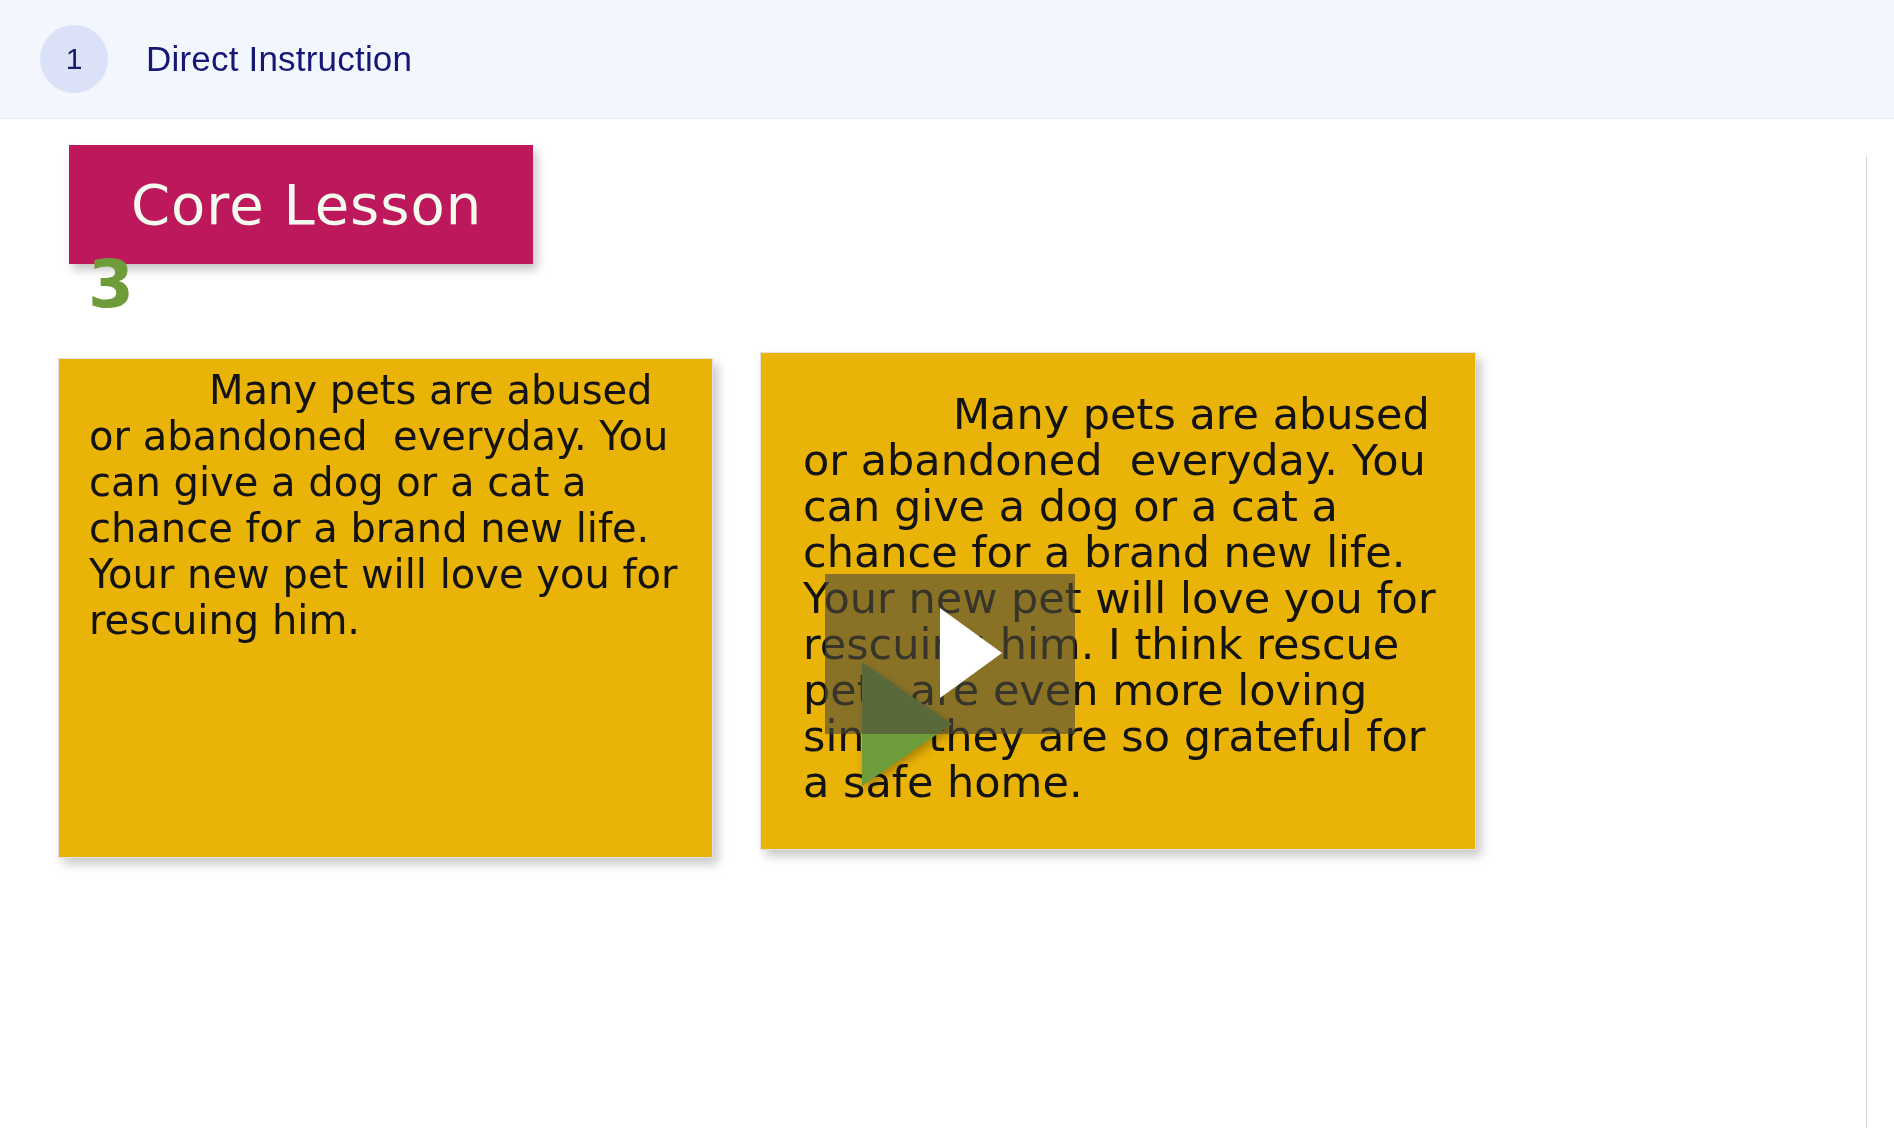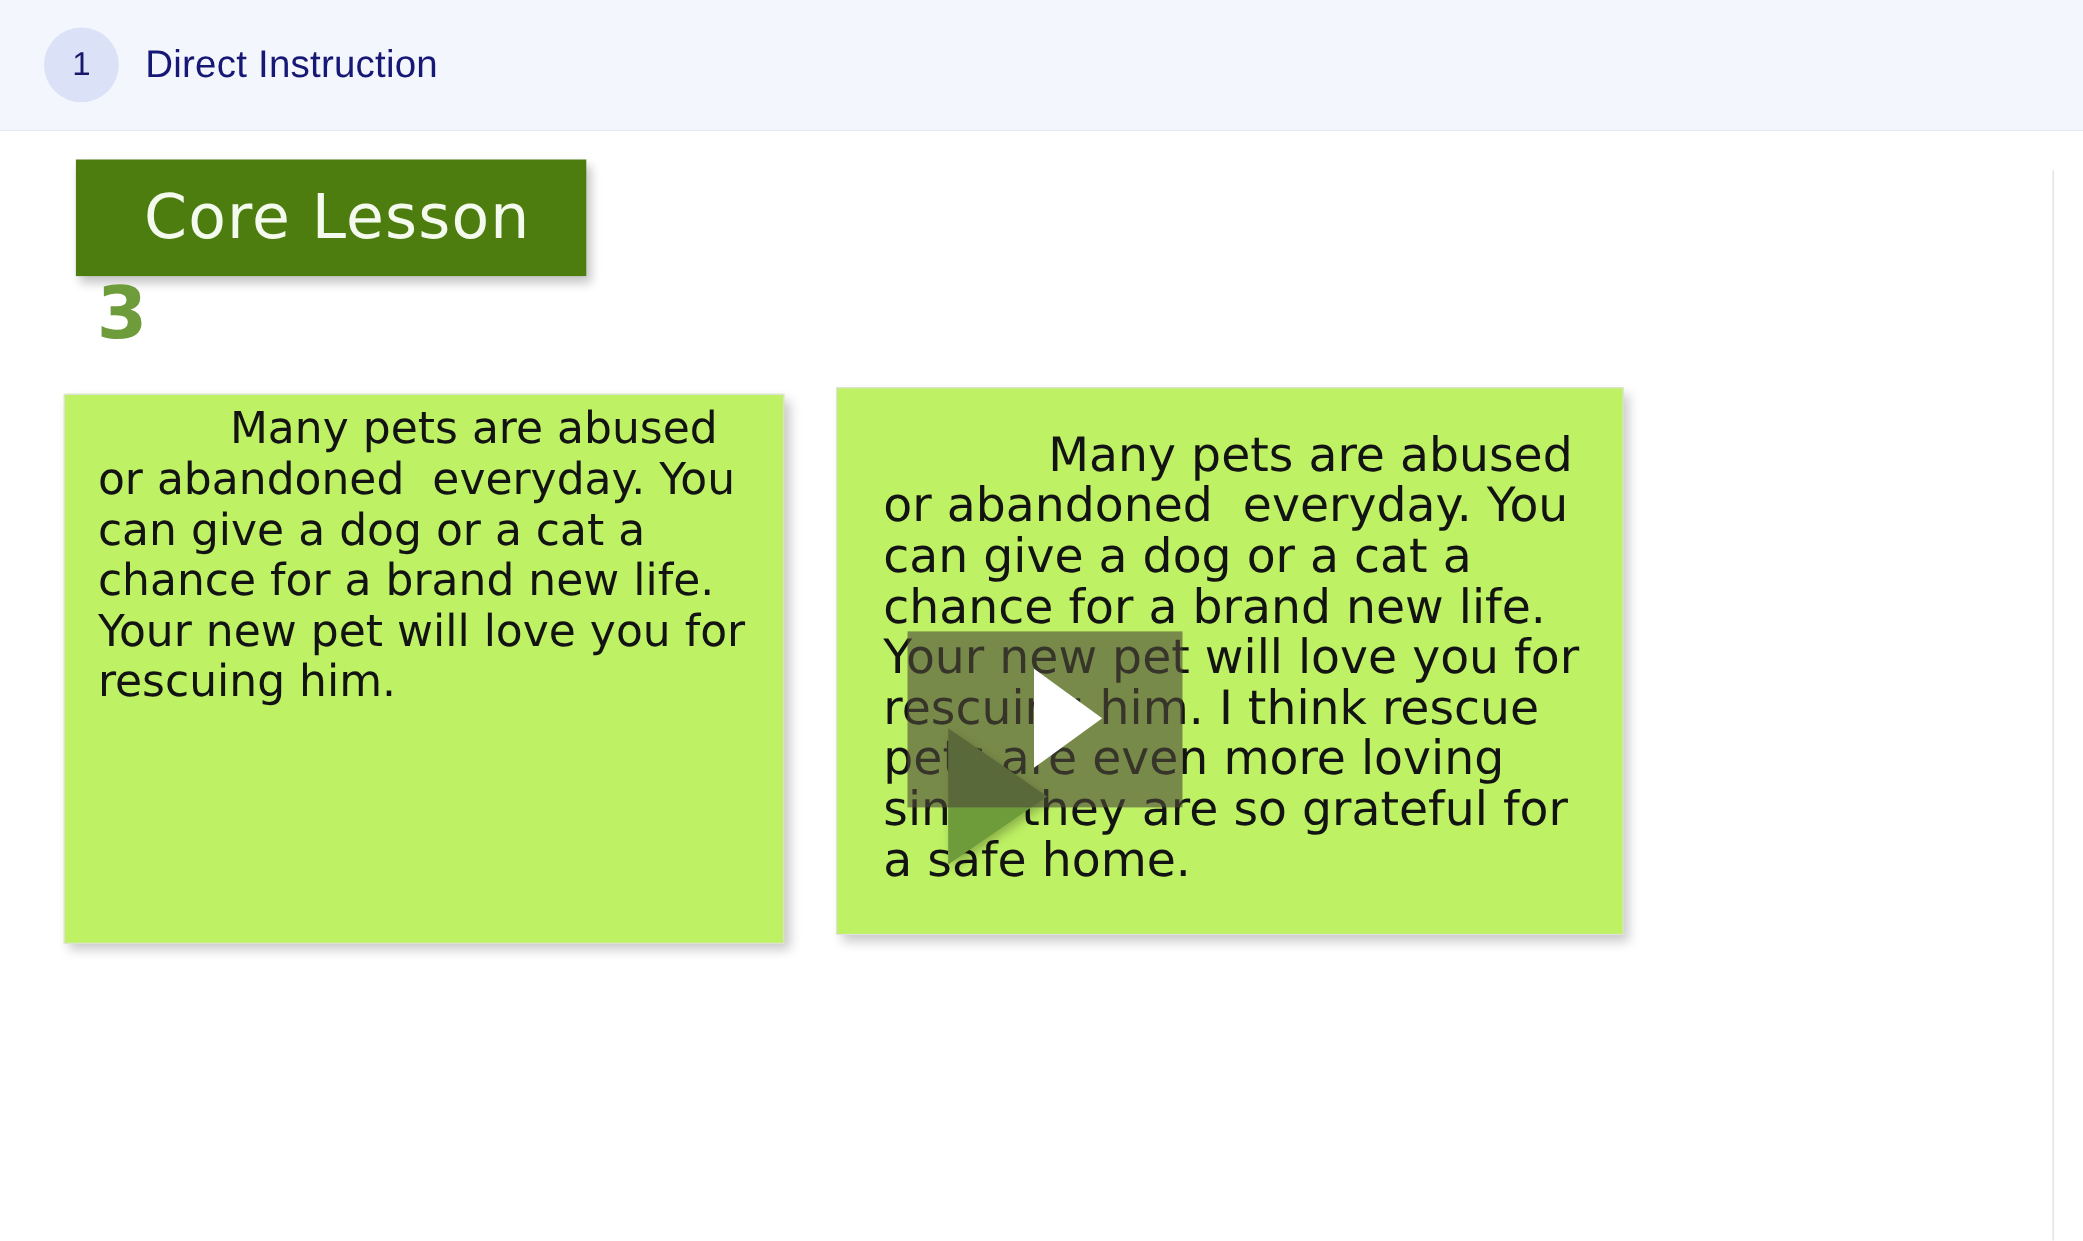--- a/index.html
+++ b/index.html
@@ -37,21 +37,21 @@
     background: #dbe2f7;
     color: #17176b;
     font-size: 30px;
     display: flex;
     align-items: center;
     justify-content: center;
     font-family: "Liberation Sans", sans-serif;
     flex: 0 0 auto;
   }
   #header-title {
-    margin-left: 24px;
+    margin-left: 38px;
     color: #171775;
     font-size: 35px;
     letter-spacing: 0.2px;
     white-space: nowrap;
   }
 
   
   #right-rule {
     position: absolute;
     left: 1866px;
@@ -60,22 +60,22 @@
     height: 973px;
     background: #d8d8d8;
   }
 
   
   #core-lesson-banner {
     position: absolute;
     left: 69px;
     top: 145px;
     width: 464px;
-    height: 106px;
-    background: #4d7c0f;
+    height: 119px;
+    background: #be185d;
     box-shadow: 4px 6px 9px rgba(0,0,0,0.23);
     display: flex;
     align-items: center;
   }
   #core-lesson-label {
     margin-left: 62px;
     color: #f4fbee;
     font-size: 56px;
     font-family: "DejaVu Sans", sans-serif;
     letter-spacing: 1px;
@@ -91,21 +91,21 @@
     color: #6f9c3a;
     font-size: 66px;
     font-family: "DejaVu Sans", sans-serif;
     font-weight: bold;
     line-height: 1;
   }
 
   
   .card {
     position: absolute;
-    background: #bef264;
+    background: #eab308;
     border: 1px solid #e0e0e0;
     box-shadow: 5px 6px 10px rgba(0,0,0,0.22);
     box-sizing: border-box;
     overflow: hidden;
   }
   #card-before {
     left: 58px;
     top: 358px;
     width: 655px;
     height: 500px;

